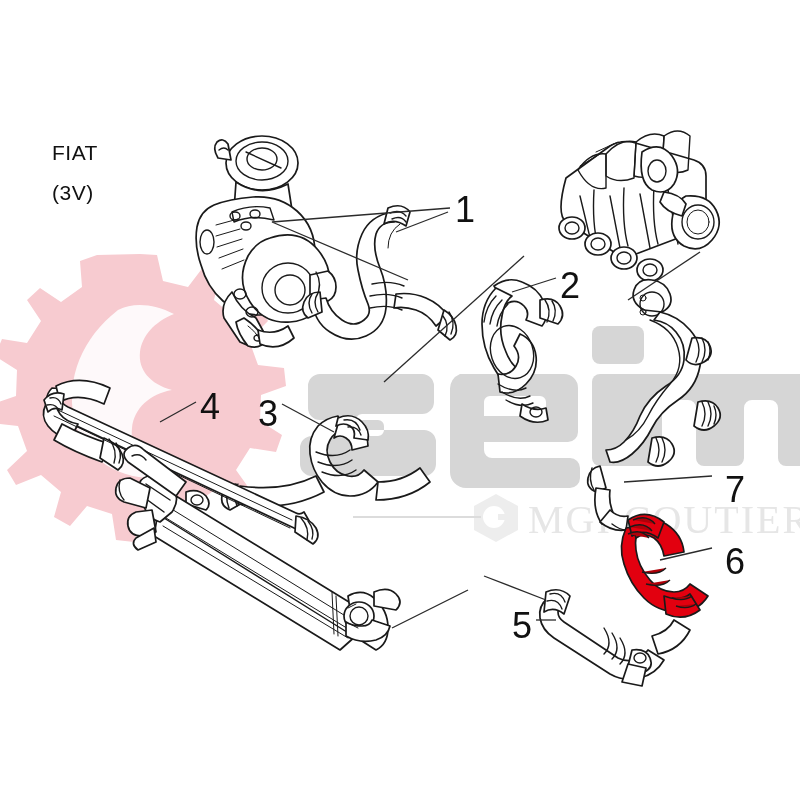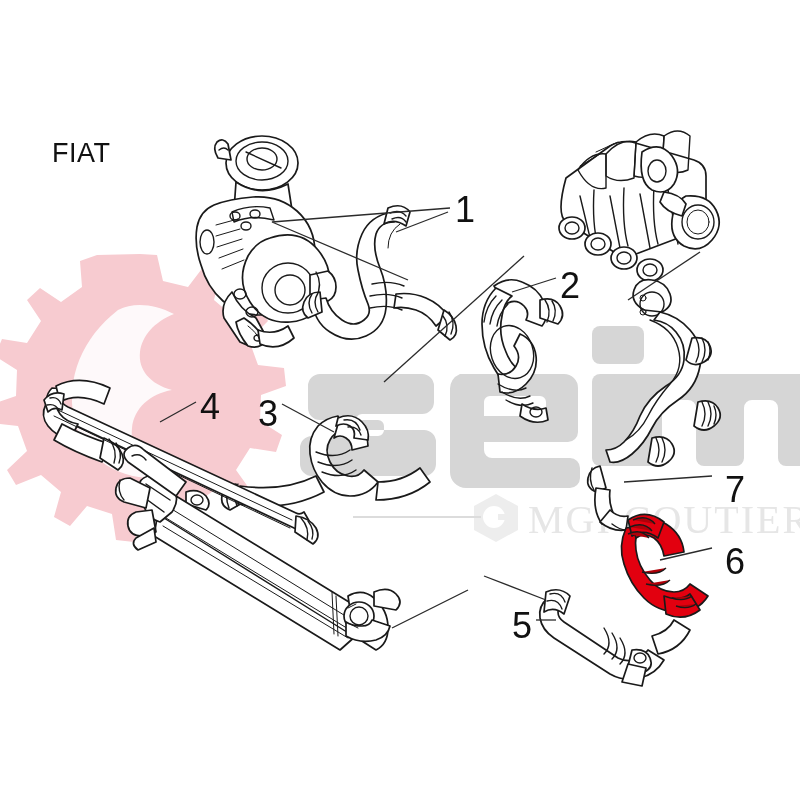--- a/index.html
+++ b/index.html
@@ -14,21 +14,21 @@
   #wm-seim{left:300px;top:300px;width:500px;height:240px;z-index:1;}
   #wm-mgi-logo{left:470px;top:492px;width:52px;height:52px;z-index:2;}
   #wm-mgi-text{position:absolute;left:528px;top:496px;z-index:2;
       font-family:"Liberation Serif", serif;font-size:40px;letter-spacing:2px;
       color:#e6e6e6;white-space:nowrap;}
   #wm-rule{position:absolute;left:353px;top:516px;width:128px;height:2px;
       background:#dcdcdc;z-index:2;}
 
   
   #title{position:absolute;left:52px;top:133px;z-index:6;
-      font-size:27px;line-height:40px;color:#111;letter-spacing:.5px;}
+      font-size:21px;line-height:40px;color:#111;letter-spacing:.5px;}
   #title div{white-space:nowrap;}
 
   
   .num{position:absolute;z-index:7;color:#111;font-size:36px;
        line-height:36px;font-weight:400;}
 
   
   #art{position:absolute;left:0;top:0;width:800px;height:800px;z-index:5;}
 </style>
 </head>
@@ -77,20 +77,21 @@
     <path d="M26 2 L48 14 V38 L26 50 L4 38 V14 Z" fill="#ededed"></path>
     <circle cx="24" cy="25" r="11" fill="#ffffff"></circle>
     <rect x="28" y="22" width="7" height="6" fill="#ededed"></rect>
     <rect x="37" y="20" width="4" height="10" fill="#ededed"></rect>
   </svg>
   <div id="wm-mgi-text">MGI COUTIER</div>
   <div id="wm-rule"></div>
 
   <div id="title">
     <div>FIAT</div>
+    <div>(3V)</div>
   </div>
 
   <svg id="art" viewBox="0 0 800 800">
     <defs>
       <style>
         .ln  { fill:#ffffff; stroke:#1a1a1a; stroke-width:1.7;
                stroke-linejoin:round; stroke-linecap:round; }
         .lnt { fill:none;    stroke:#1a1a1a; stroke-width:1.4;
                stroke-linejoin:round; stroke-linecap:round; }
         .lnf { fill:none;    stroke:#1a1a1a; stroke-width:1.0;

